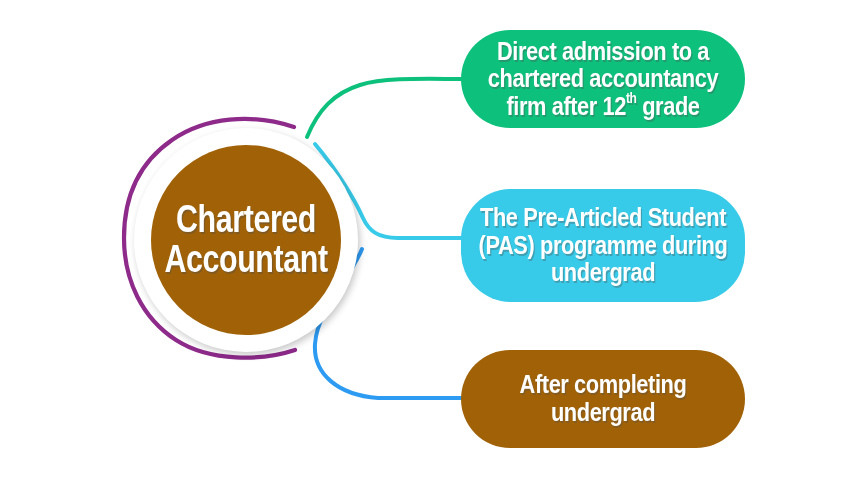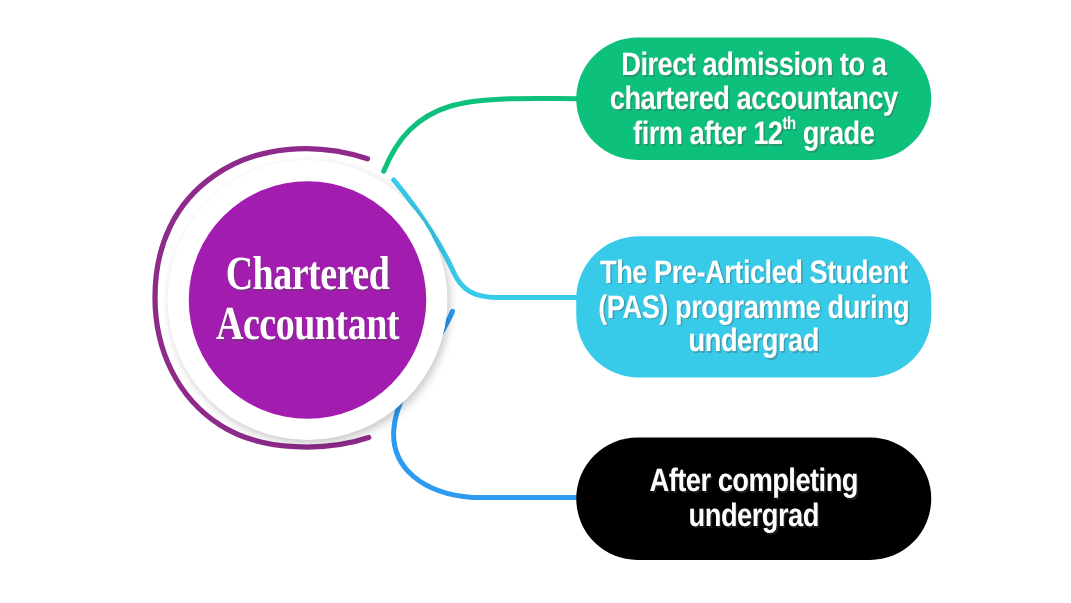--- a/index.html
+++ b/index.html
@@ -104,21 +104,21 @@
 
     <path d="M 307,137 C 318,110 334,93 360,85 C 385,77 430,79 462,79" fill="none" stroke-width="4" stroke-linecap="round" stroke="#0DC17D"></path>
 
     <path d="M 315,144 C 337,170 355,200 363,218 C 369,231 378,238 398,238 L 462,238" fill="none" stroke-width="4" stroke-linecap="round" stroke="#38CBE9"></path>
 
     <path d="M 362,249 C 351,277 317,310 315,344 C 313,374 338,395 378,398 L 462,398" fill="none" stroke-width="4" stroke-linecap="round" stroke="#2E9BF2"></path>
   </svg>
 
   <div class="halo"></div>
 
-  <div class="center-node" style="background-color: #a21caf; font-family: Liberation Serif, serif;">
+  <div class="center-node" style="background-color: #a16207;">
     <div class="center-text">
       <span class="ln">Chartered</span>
       <span class="ln">Accountant</span>
     </div>
   </div>
 
   <div class="branch top" style="background-color: rgb(13, 193, 125);">
     <div class="branch-text">
       <span class="ln">Direct admission to a</span>
       <span class="ln">chartered accountancy</span>
@@ -127,20 +127,20 @@
   </div>
 
   <div class="branch middle" style="background-color: rgb(56, 203, 233);">
     <div class="branch-text">
       <span class="ln">The Pre-Articled Student</span>
       <span class="ln">(PAS) programme during</span>
       <span class="ln">undergrad</span>
     </div>
   </div>
 
-  <div class="branch bottom" style="background-color: #000000;">
+  <div class="branch bottom" style="background-color: #a16207;">
     <div class="branch-text">
       <span class="ln">After completing</span>
       <span class="ln">undergrad</span>
     </div>
   </div>
 
 </div>
 
 </body></html>

